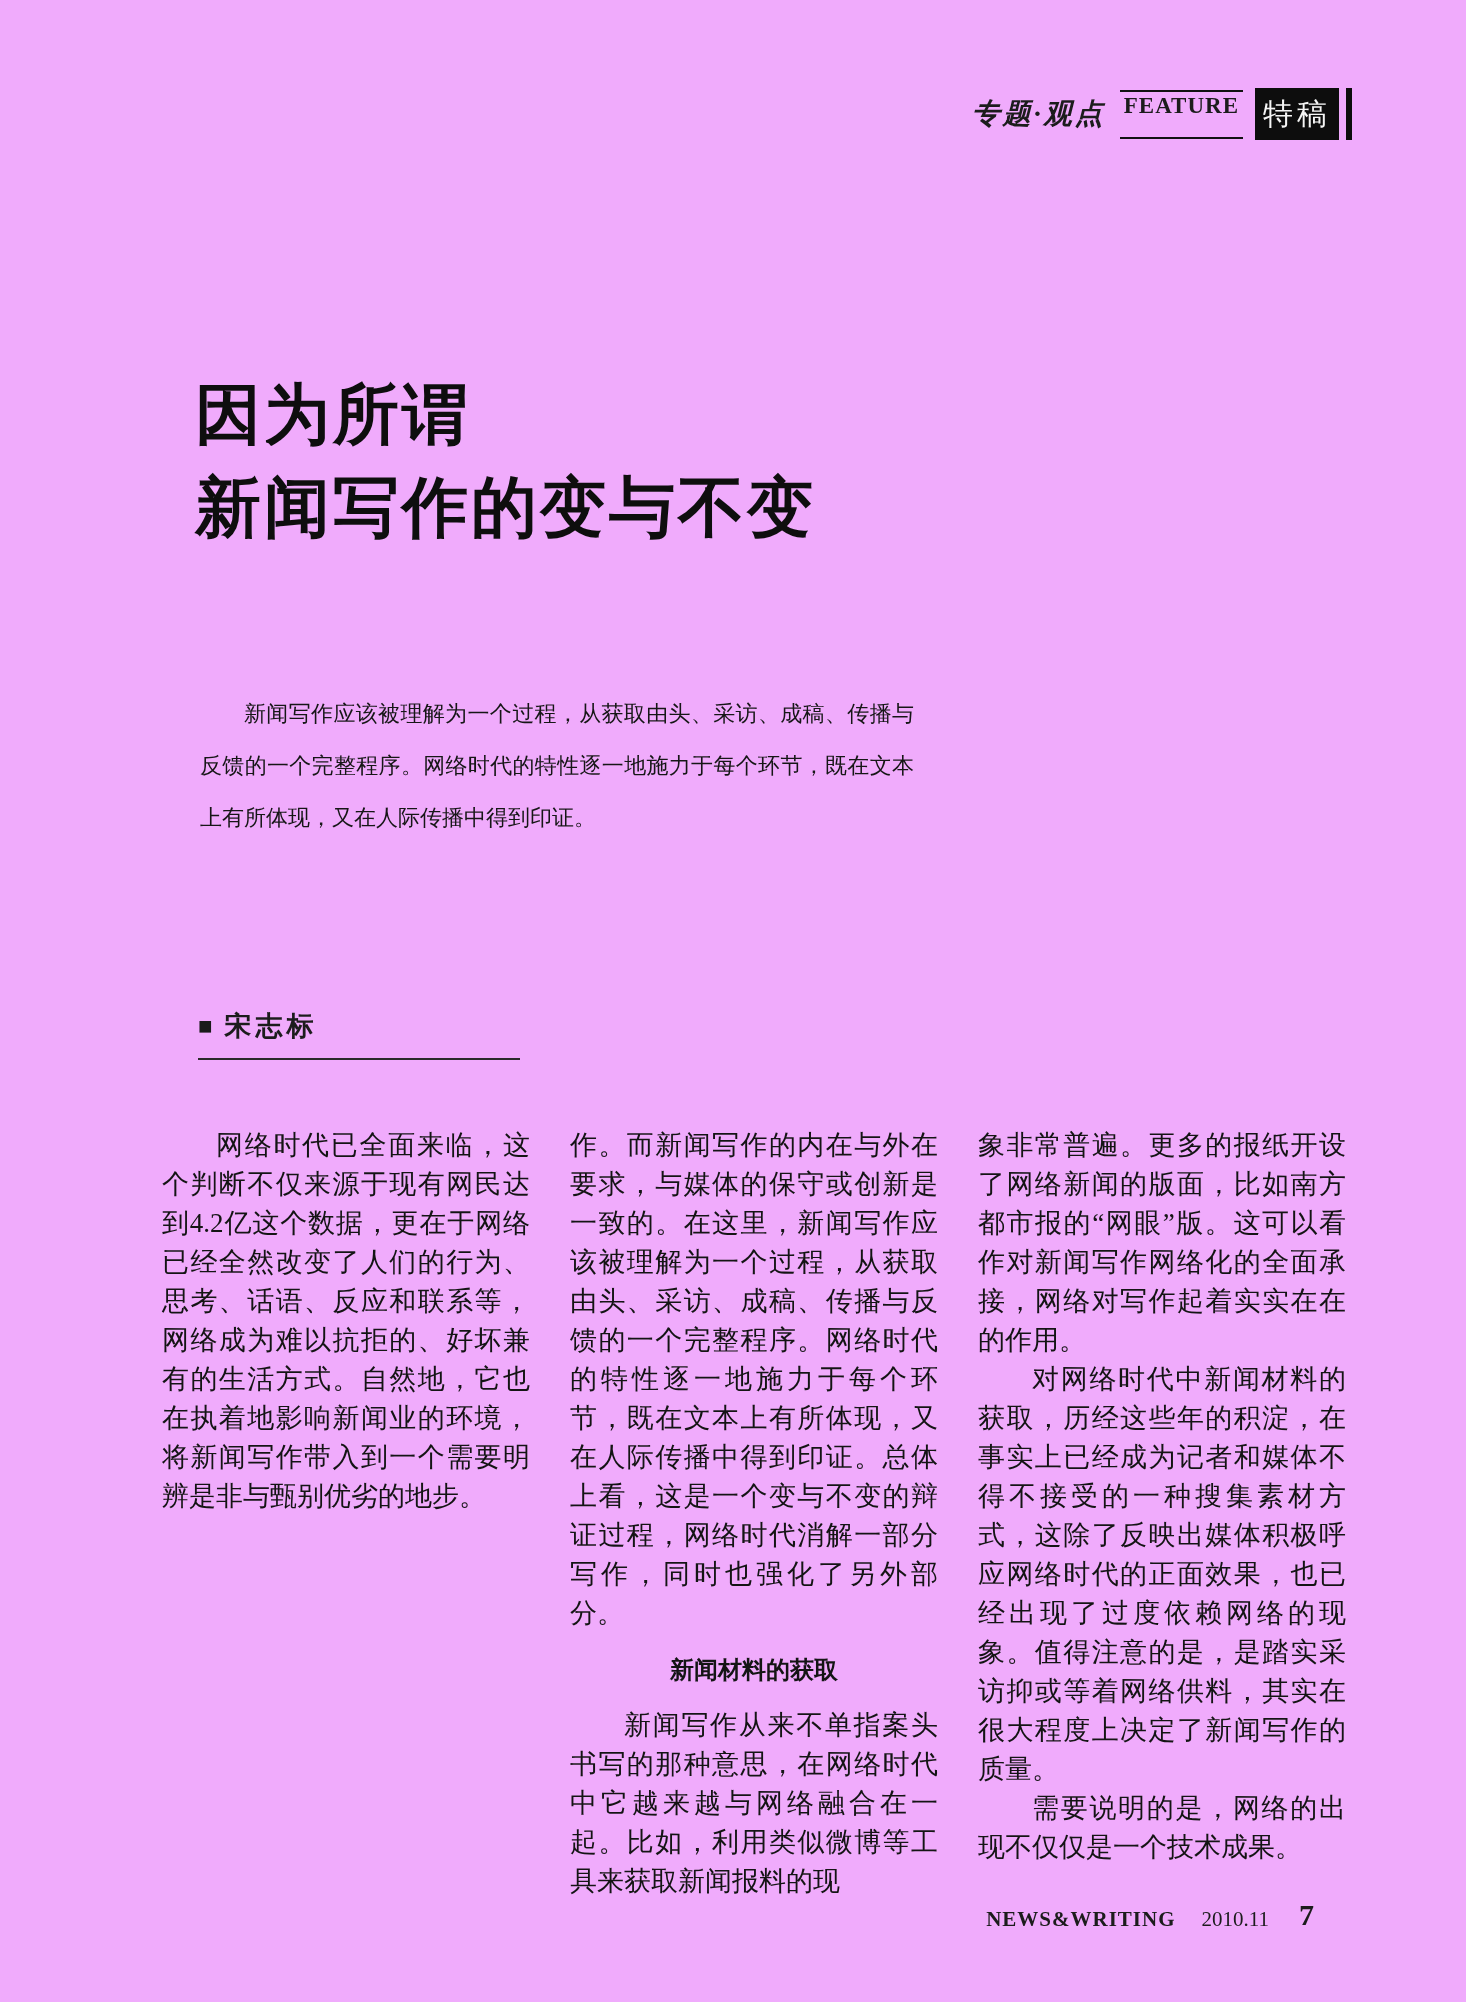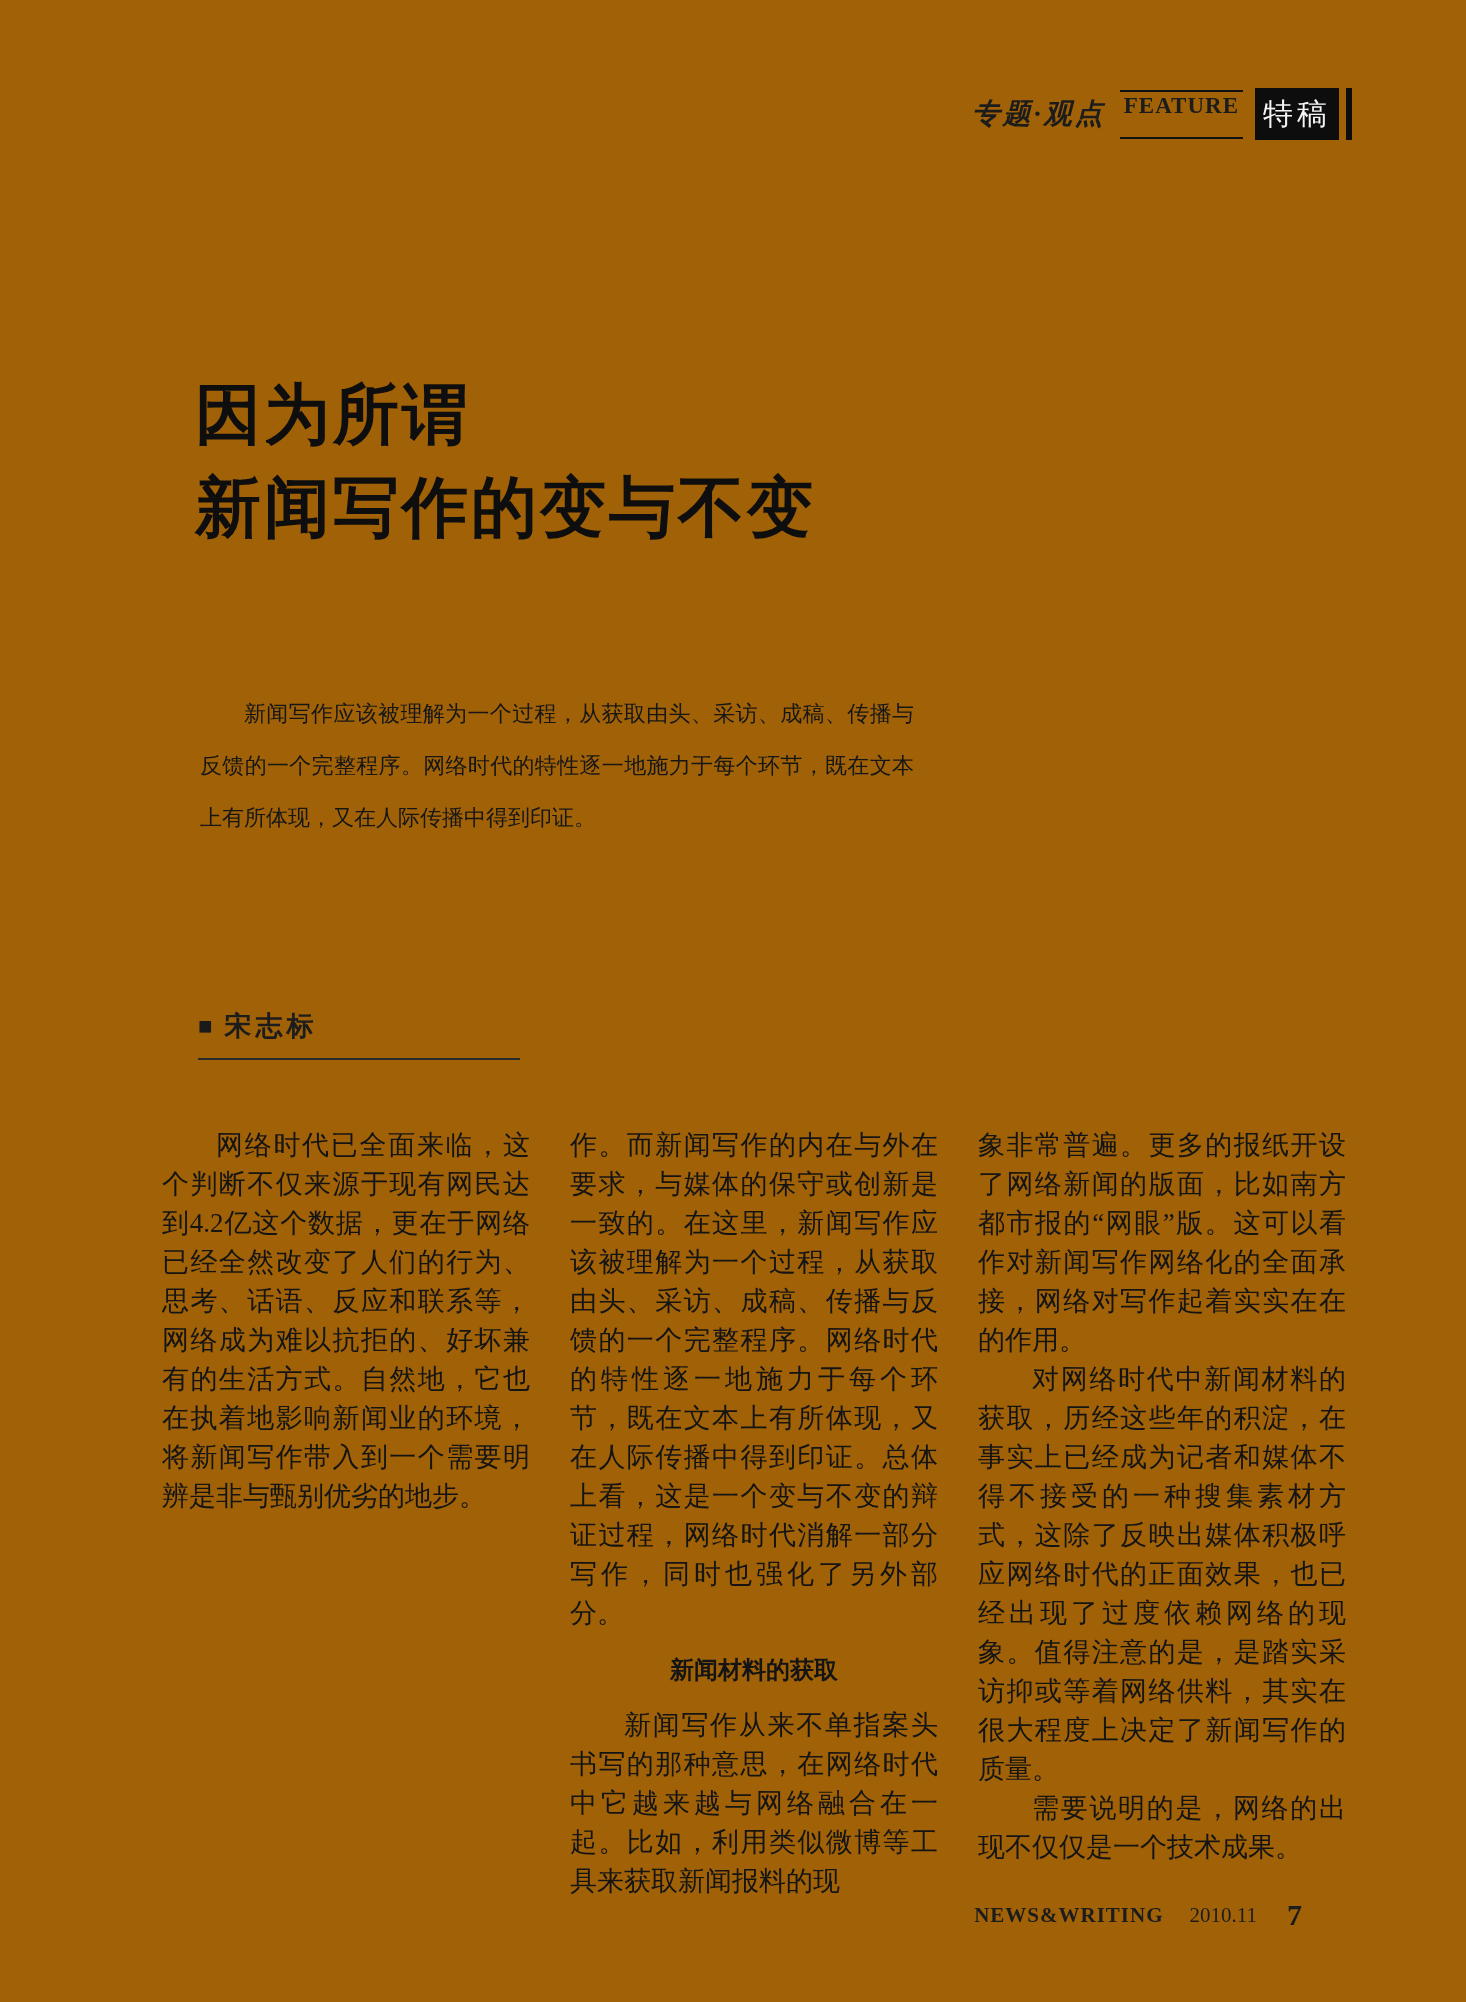--- a/index.html
+++ b/index.html
@@ -4,21 +4,21 @@
 <style>
   * { margin: 0; padding: 0; box-sizing: border-box; }
   html, body { background: #e8e8e8; }
   body { font-family: "Liberation Serif", serif; }
 
   .page {
     position: relative;
     width: 1466px;
     height: 2002px;
     margin: 0 auto;
-    background: #a16207;
+    background: #f0abfc;
     color: #1c1c1c;
     overflow: hidden;
   }
 
   
   .header {
     position: absolute;
     top: 88px;
     right: 114px;
     display: flex;
@@ -138,23 +138,23 @@
     font-size: 24px;
     text-align: center;
     text-indent: 0;
     margin: 18px 0 16px 0;
   }
 
   
   .footer {
     position: absolute;
     top: 1898px;
-    right: 164px;
-    display: flex;
-    align-items: center;
+    right: 152px;
+    display: flex;
+    align-items: flex-end;
   }
   .footer .journal {
     font-family: "Liberation Serif", serif;
     font-weight: bold;
     font-size: 21px;
     letter-spacing: 1px;
   }
   .footer .issue {
     font-family: "Liberation Serif", serif;
     font-size: 21px;

